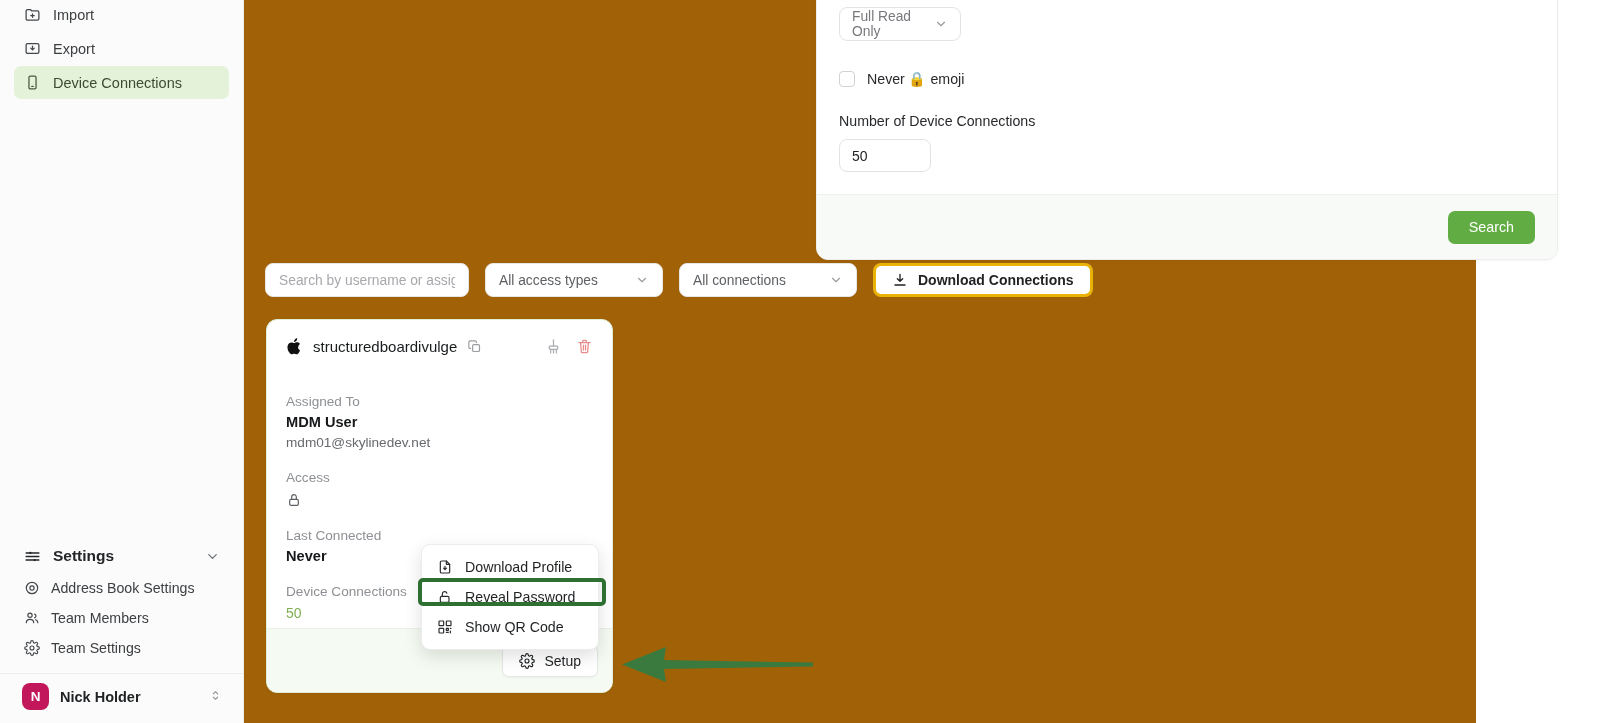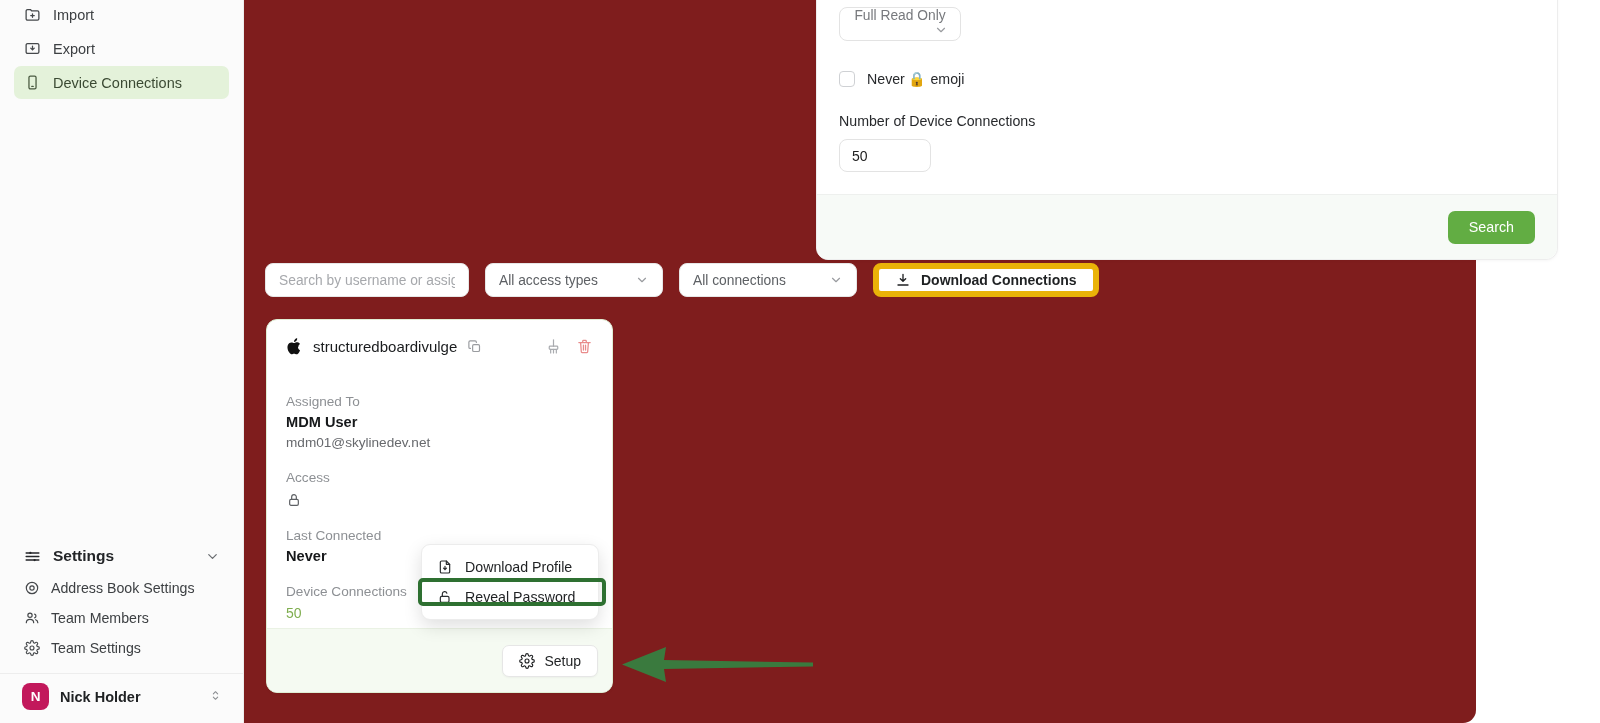--- a/index.html
+++ b/index.html
@@ -2,21 +2,21 @@
 <html><head>
 <meta charset="utf-8">
 <style>
   * { box-sizing: border-box; margin: 0; padding: 0; }
   html, body {
     width: 1600px; height: 723px;
     background: #ffffff;
     font-family: "Liberation Sans", sans-serif;
     overflow: hidden;
   }
-  #app { position: relative; width: 1476px; height: 723px; background:#7f1d1d;border-radius:13px; }
+  #app { position: relative; width: 1476px; height: 723px; background:#a16207; }
 
   
   .sidebar {
     position: absolute; left: 0; top: 0;
     width: 244px; height: 723px;
     background: #fbfbfb;
     border-right: 1px solid #ededed;
   }
   .nav-item {
     display: flex; align-items: center; gap: 12px;
@@ -64,21 +64,21 @@
     background: #ffffff;
     border: 1px solid #ededed;
     border-radius: 12px;
     box-shadow: 0 1px 3px rgba(0,0,0,0.04);
   }
   .form-body { padding: 18px 22px 22px 22px; }
   .select-box {
     display:flex; align-items:center; gap:0;
     width: 122px; height: 34px; padding: 0 12px;
     border: 1px solid #e3e3e3; border-radius: 8px;
-    background:#fff; font-size: 13.8px; color:#77797d; cursor:pointer;flex-direction:column;
+    background:#fff; font-size: 13.8px; color:#77797d; cursor:pointer;
   }
   .select-box .chev { margin-left:auto; color:#9a9ca0; display:flex; }
   .check-row { display:flex; align-items:center; gap:12px; margin-top: 30px; }
   .checkbox {
     width: 16px; height: 16px; border: 1px solid #cfd1d4;
     border-radius: 4px; background:#fff; flex:0 0 16px; cursor:pointer;
   }
   .check-label { font-size: 14.2px; color:#27292c; }
   .field-label { margin-top: 26px; font-size: 14.2px; color:#27292c; }
   .num-input {
@@ -113,21 +113,21 @@
   .filter-select {
     display:flex; align-items:center;
     width: 178px; height: 34px; padding: 0 13px;
     border:1px solid #e6e6e6; border-radius:8px; background:#fff;
     font-size: 13.8px; color:#5d6064; cursor:pointer;
   }
   .filter-select .chev { margin-left:auto; color:#9a9ca0; display:flex; }
   .btn-download {
     display:flex; align-items:center; gap:10px;
     height: 34px; padding: 0 16px;
-    border:6px solid #eab308; border-radius:8px; background:#fff;
+    border:3px solid #eab308; border-radius:8px; background:#fff;
     font-size: 14px; color:#1f2123; cursor:pointer; font-weight:600;
     font-family: "Liberation Sans", sans-serif;
   }
 
   
   .device-card {
     position:absolute; left: 266px; top: 319px;
     width: 347px; height: 374px;
     background:#fff;
     border: 1px solid #dfeed4;
@@ -436,20 +436,31 @@
     <div class="ctx-item">
       <span class="ico">
         <svg width="16" height="16" viewBox="0 0 24 24" fill="none" stroke="currentColor" stroke-width="1.8" stroke-linecap="round" stroke-linejoin="round">
           <rect x="5" y="11" width="13" height="9" rx="2"></rect>
           <path d="M8 11V7.5a3.5 3.5 0 0 1 6.8-1.2"></path>
         </svg>
       </span>
       <span>Reveal Password</span>
     </div>
 
+    <div class="ctx-item">
+      <span class="ico">
+        <svg width="16" height="16" viewBox="0 0 24 24" fill="none" stroke="currentColor" stroke-width="1.8" stroke-linecap="round" stroke-linejoin="round">
+          <rect x="3" y="3" width="7" height="7" rx="1"></rect>
+          <rect x="14" y="3" width="7" height="7" rx="1"></rect>
+          <rect x="3" y="14" width="7" height="7" rx="1"></rect>
+          <path d="M14 14h3v3h-3zM20 14h1M14 20h3M20 18v3"></path>
+        </svg>
+      </span>
+      <span>Show QR Code</span>
+    </div>
   </div>
 
   <div class="ctx-highlight"></div>
 
   <div class="anno-arrow">
     <svg width="195" height="50" viewBox="0 0 195 50">
       <path d="M2 24.5 L46 7 L44 20 L193 22.5 L193 26.5 L44 29 L46 42 Z" fill="#3a7a3e"></path>
     </svg>
   </div>
 

